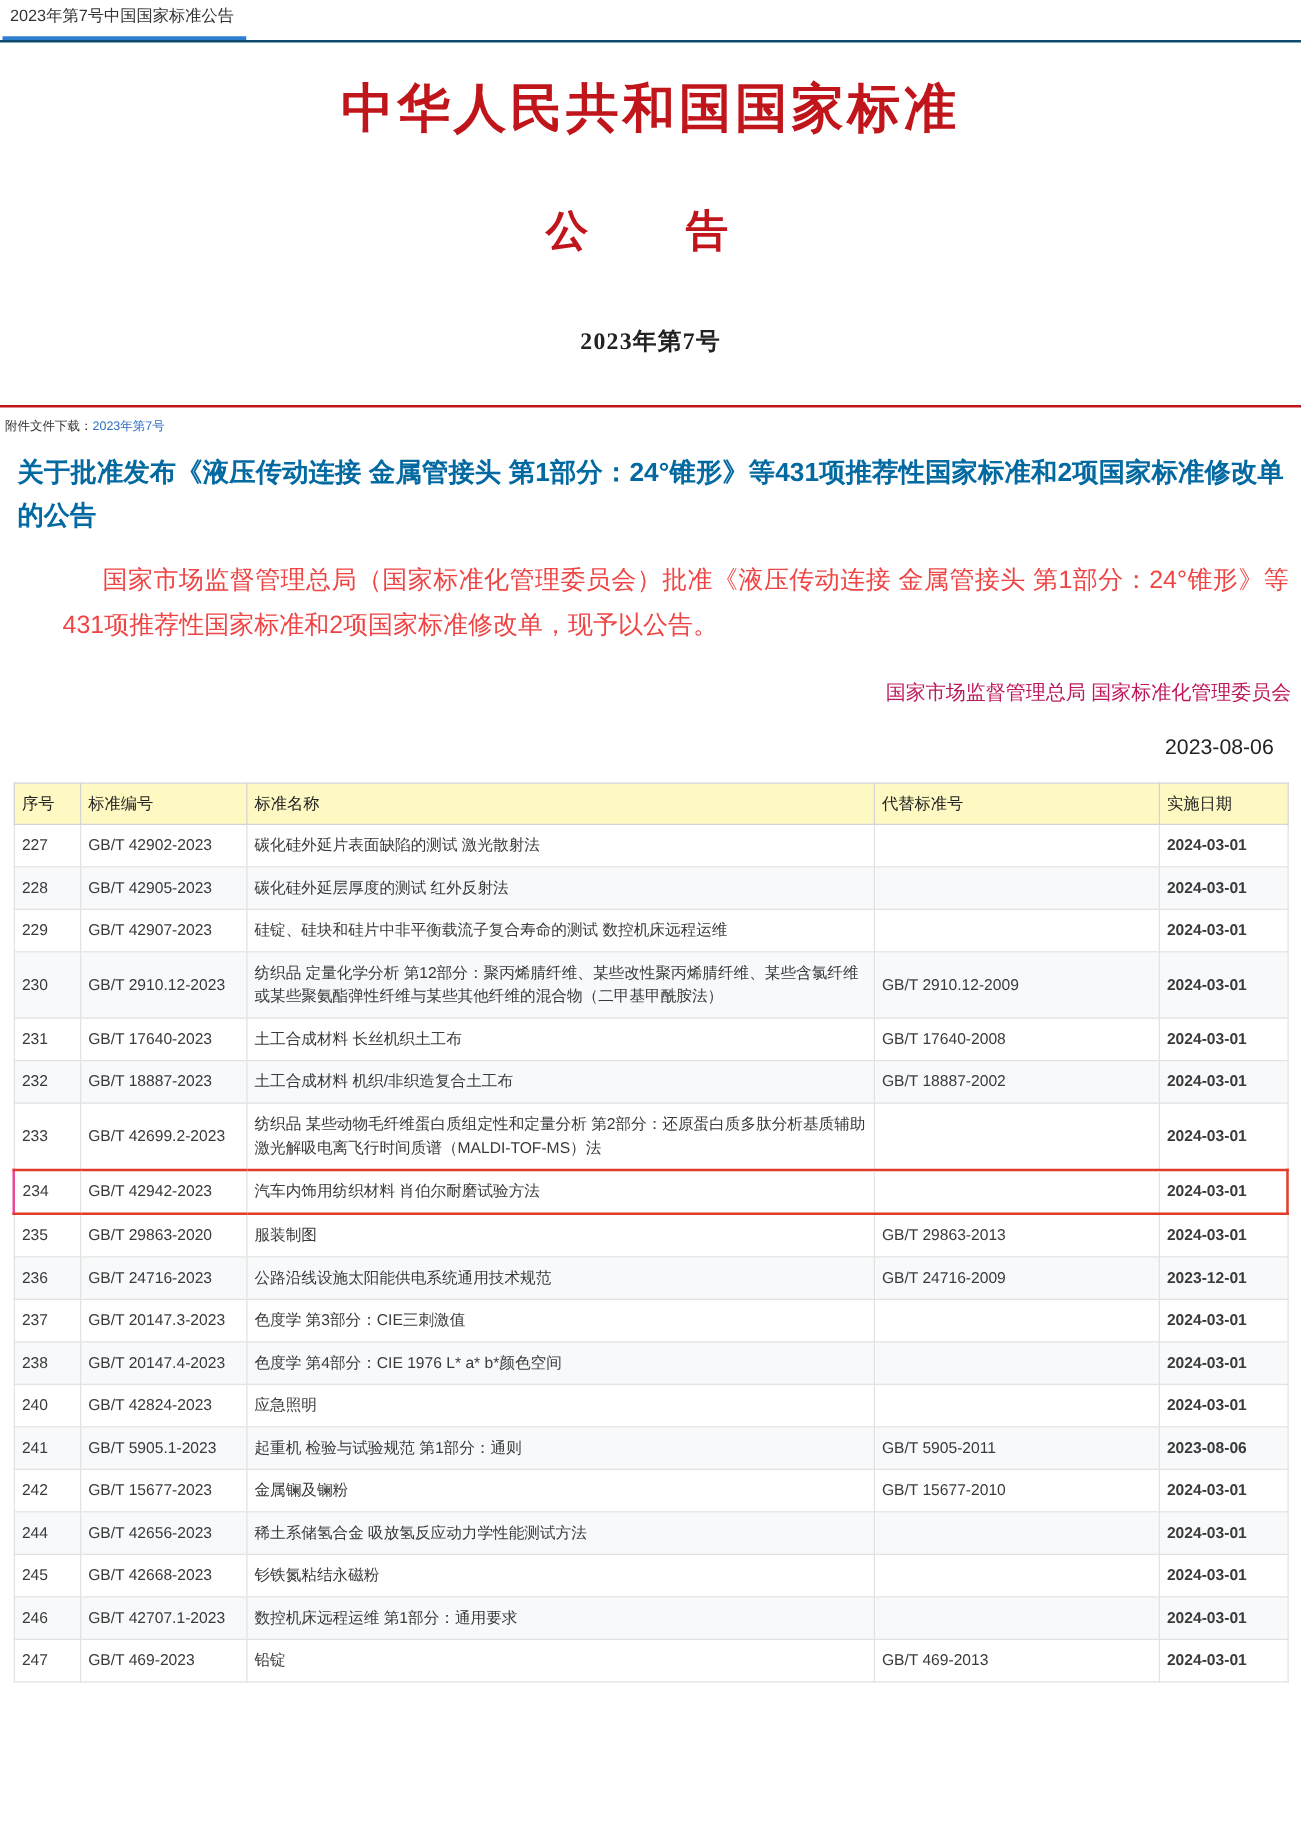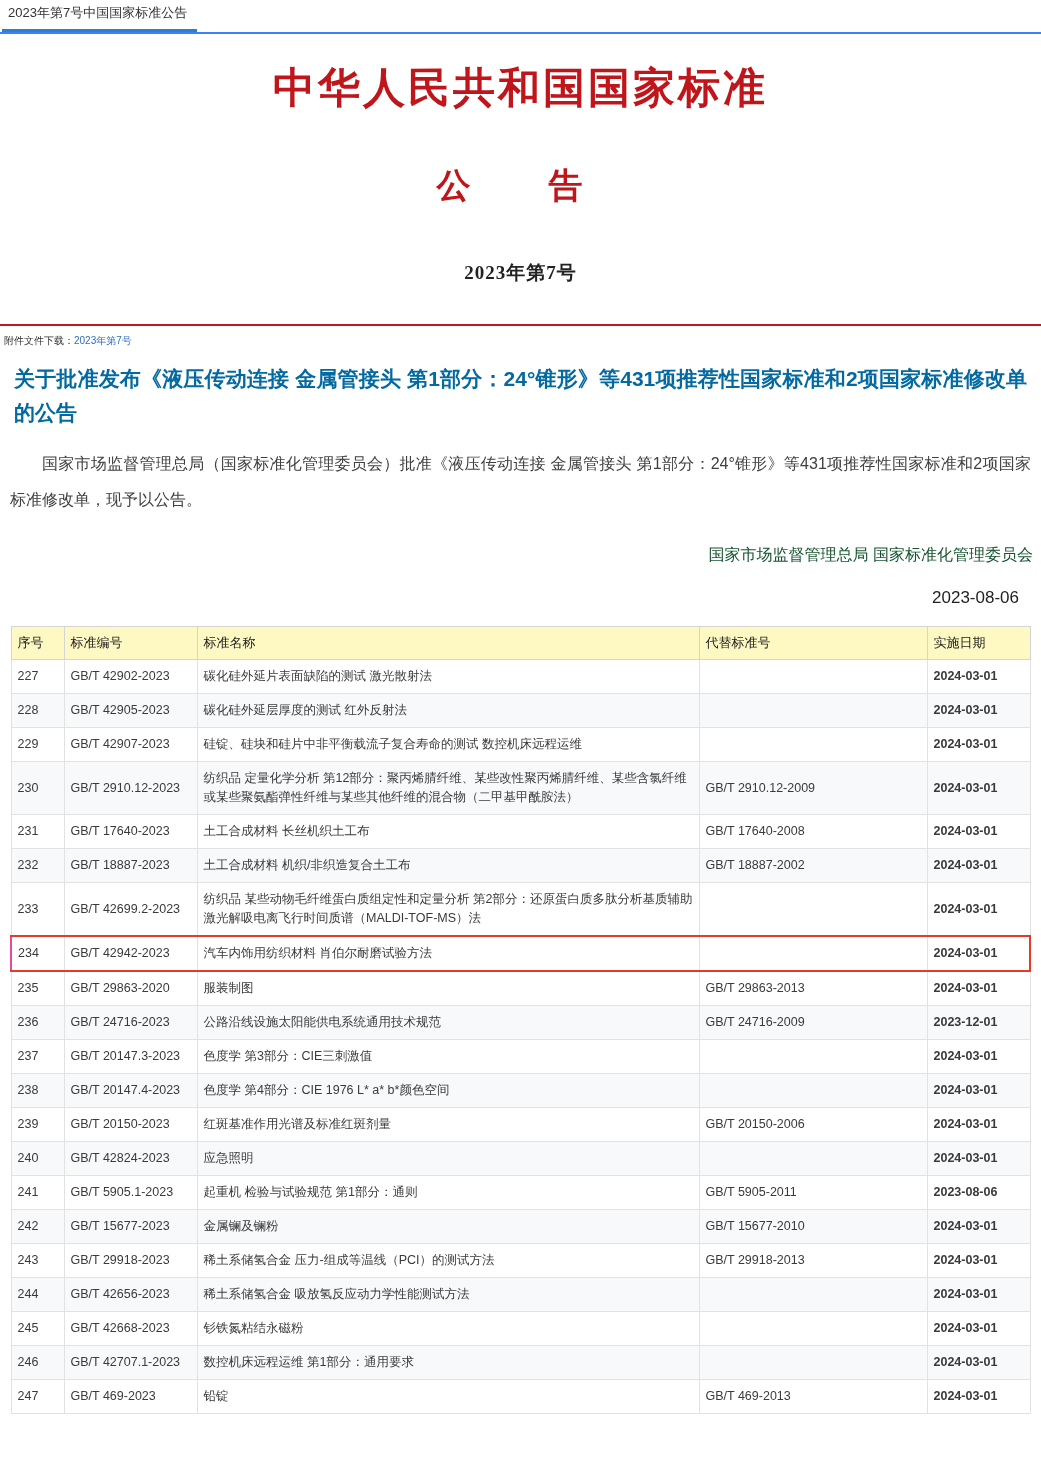--- a/index.html
+++ b/index.html
@@ -15,21 +15,21 @@
     position: relative;
   }
   .page {
     width: 1041px;
     position: relative;
   }
 
   
   .tabbar {
     height: 34px;
-    border-bottom: 2px solid #3b82f6;
+    border-bottom: 2px solid #0c4a6e;
     display: flex;
     align-items: flex-end;
     padding-left: 2px;
     box-sizing: border-box;
   }
   .tab {
     font-size: 13px;
     color: #333;
     padding: 4px 10px 7px 6px;
     border-bottom: 3px solid #2e7fd0;
@@ -87,30 +87,31 @@
   
   .notice-title {
     font-size: 21px;
     font-weight: bold;
     color: #0369a1;
     line-height: 34px;
     padding: 10px 14px 4px 14px;
     text-align: justify;
   }
   .notice-body {
-    font-size: 16px;
-    color: #404040;
+    font-size: 20px;
+    color: #ef4444;
     line-height: 36px;
     padding: 12px 10px 0 10px;
     text-indent: 32px;
     text-align: justify;
+    margin-left: 40px;
   }
   .signature {
     font-size: 16px;
-    color: #14532d;
+    color: #be185d;
     text-align: right;
     padding: 22px 8px 0 0;
     line-height: 30px;
   }
   .sign-date {
     font-size: 17px;
     color: #222;
     text-align: right;
     padding: 14px 22px 0 0;
     line-height: 28px;
@@ -282,27 +283,20 @@
             <td class="c-date">2024-03-01</td>
           </tr>
           <tr>
             <td class="c-seq">238</td>
             <td class="c-code">GB/T 20147.4-2023</td>
             <td class="c-name">色度学 第4部分：CIE 1976 L* a* b*颜色空间</td>
             <td class="c-repl"></td>
             <td class="c-date">2024-03-01</td>
           </tr>
           <tr>
-            <td class="c-seq">239</td>
-            <td class="c-code">GB/T 20150-2023</td>
-            <td class="c-name">红斑基准作用光谱及标准红斑剂量</td>
-            <td class="c-repl">GB/T 20150-2006</td>
-            <td class="c-date">2024-03-01</td>
-          </tr>
-          <tr>
             <td class="c-seq">240</td>
             <td class="c-code">GB/T 42824-2023</td>
             <td class="c-name">应急照明</td>
             <td class="c-repl"></td>
             <td class="c-date">2024-03-01</td>
           </tr>
           <tr>
             <td class="c-seq">241</td>
             <td class="c-code">GB/T 5905.1-2023</td>
             <td class="c-name">起重机 检验与试验规范 第1部分：通则</td>
@@ -310,27 +304,20 @@
             <td class="c-date">2023-08-06</td>
           </tr>
           <tr>
             <td class="c-seq">242</td>
             <td class="c-code">GB/T 15677-2023</td>
             <td class="c-name">金属镧及镧粉</td>
             <td class="c-repl">GB/T 15677-2010</td>
             <td class="c-date">2024-03-01</td>
           </tr>
           <tr>
-            <td class="c-seq">243</td>
-            <td class="c-code">GB/T 29918-2023</td>
-            <td class="c-name">稀土系储氢合金 压力-组成等温线（PCI）的测试方法</td>
-            <td class="c-repl">GB/T 29918-2013</td>
-            <td class="c-date">2024-03-01</td>
-          </tr>
-          <tr>
             <td class="c-seq">244</td>
             <td class="c-code">GB/T 42656-2023</td>
             <td class="c-name">稀土系储氢合金 吸放氢反应动力学性能测试方法</td>
             <td class="c-repl"></td>
             <td class="c-date">2024-03-01</td>
           </tr>
           <tr>
             <td class="c-seq">245</td>
             <td class="c-code">GB/T 42668-2023</td>
             <td class="c-name">钐铁氮粘结永磁粉</td>

